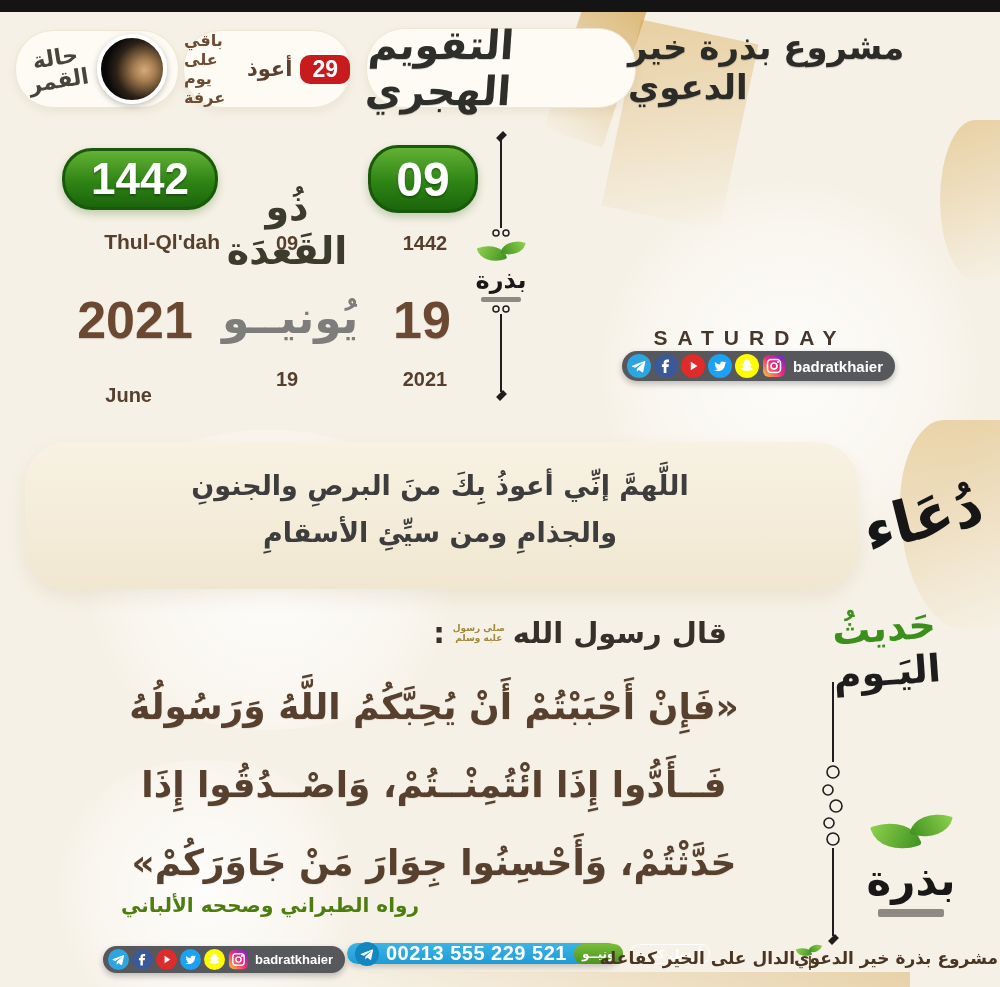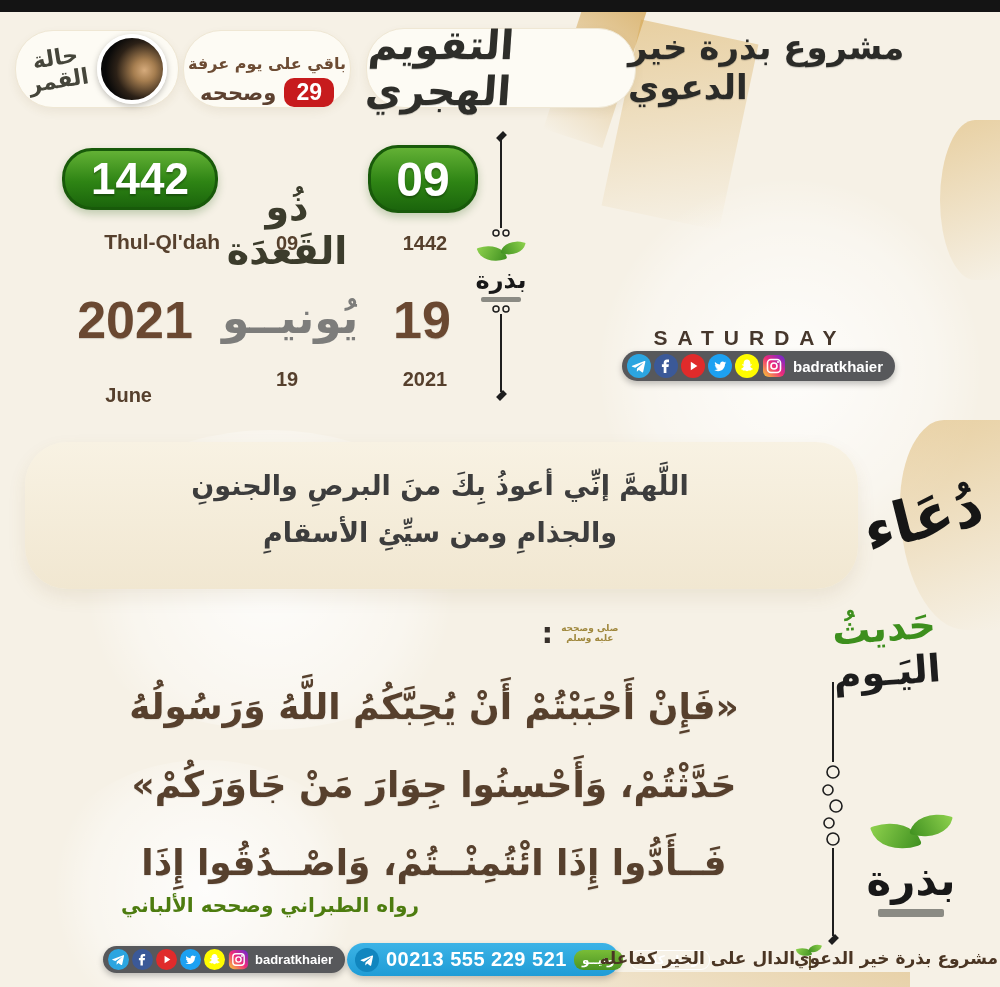--- a/index.html
+++ b/index.html
@@ -23,21 +23,21 @@
     display:flex; align-items:center; justify-content:center;
   }
   
   .moon-label{transform:rotate(-9deg); text-align:center; line-height:23px;
     font-size:22px; font-weight:700; color:#45453a; letter-spacing:1px;}
   .moon{
     width:62px; height:62px; border-radius:50%;
     background:radial-gradient(circle at 70% 52%, #d6ab7c 0%, #a67e50 20%, #2c2117 52%, #090909 72%);
     border:4px solid #fff; box-shadow:0 2px 6px rgba(0,0,0,.25); margin-left:10px;
   }
-  .arafah{flex-direction:column; gap:5px;justify-content:flex-end;}
+  .arafah{flex-direction:row; gap:5px;}
   .arafah-line1{font-size:16px; font-weight:700; color:#6d4c34;}
   .arafah-row{display:flex; align-items:center; gap:8px; direction:rtl;}
   .badge-red{background:#c71b1d; color:#fff; font-weight:700; font-size:23px;
     border-radius:10px; padding:1px 12px; font-family:"Liberation Sans",sans-serif;}
   .arafah-unit{font-size:21px; font-weight:700; color:#5d4130;}
   .calli{font-weight:700; color:#2e2e2a; text-shadow:0 1px 0 rgba(0,0,0,.15);}
   .hijri-title{font-size:40px; transform:skewX(-4deg);}
   .brand{position:absolute; left:628px; top:24px; width:362px; height:86px;
     display:flex; align-items:center; justify-content:center;
     font-size:34px; font-weight:700; color:#2b2b28; text-shadow:0 1px 1px rgba(0,0,0,.2);}
@@ -114,21 +114,21 @@
   .salawat{display:inline-flex; flex-direction:column; align-items:center;
     font-size:9px; line-height:10px; color:#a0883e; font-weight:700;}
   .hadith-body{position:absolute; left:50px; top:668px; width:768px; direction:rtl;
     text-align:center; font-size:36px; font-weight:700; color:#57402d; line-height:78px;
     text-shadow:0 1px 1px rgba(0,0,0,.08);}
   .hadith-attr{position:absolute; left:120px; top:893px; width:300px; direction:rtl;
     text-align:center; font-size:20px; font-weight:700; color:#4d7c0f;}
 
   
   .blue-pill{
-    position:absolute; left:347px; top:943px; height:33px; width:272px;
+    position:absolute; left:347px; top:943px; height:21px; width:272px;
     background:linear-gradient(180deg,#3cb3e6,#1f9cd6); border-radius:17px;
     display:flex; align-items:center; gap:7px; padding:0 8px; box-sizing:border-box;
     box-shadow:0 3px 6px rgba(0,0,0,.2);
   }
   .tg-circle{width:24px;height:24px;border-radius:50%;background:#1186bf;
     display:flex;align-items:center;justify-content:center;flex:0 0 auto;}
   .phone{font-family:"Liberation Sans",sans-serif; font-size:20px; font-weight:700;
     color:#fff; letter-spacing:.5px; white-space:nowrap;}
   .badge-sub{background:linear-gradient(180deg,#79bd37,#4b9322); color:#fff;
     font-size:12px; font-weight:700; border-radius:9px; padding:3px 8px; white-space:nowrap;}
@@ -161,21 +161,21 @@
       <div>حالة</div>
       <div>القمر</div>
     </div>
     <div class="moon"></div>
   </div>
 
   <div class="pill arafah" style="left:183px;top:30px;width:166px;height:76px;">
     <div class="arafah-line1">باقي على يوم عرفة</div>
     <div class="arafah-row">
       <span class="badge-red">29</span>
-      <span class="arafah-unit">وصححه</span>
+      <span class="arafah-unit">أعوذ</span>
     </div>
   </div>
 
   <div class="pill" style="left:366px;top:28px;width:268px;height:78px;">
     <div class="calli hijri-title">التقويم الهجري</div>
   </div>
 
   <div class="brand calli">مشروع بذرة خير الدعوي</div>
 
   <div class="badge-green" style="left:62px;top:148px;width:150px;height:56px;font-size:44px;">1442</div>
@@ -262,31 +262,32 @@
     <div>والجذامِ ومن سيِّئِ الأسقامِ</div>
   </div>
   <div class="dua-head">دُعَاء</div>
 
   <div class="hadith-head">
     <span class="g">حَديثُ</span>
     <span class="b">اليَـوم</span>
   </div>
 
   <div class="hadith-intro">
+    <span>قال رسول الله</span>
     <span class="salawat">
-      <span>صلى وصححه</span>
+      <span>صلى رسول</span>
       <span>عليه وسلم</span>
     </span>
     <span>:</span>
   </div>
 
   <div class="hadith-body">
     <div>«فَإِنْ أَحْبَبْتُمْ أَنْ يُحِبَّكُمُ اللَّهُ وَرَسُولُهُ</div>
+    <div>فَــأَدُّوا إِذَا ائْتُمِنْــتُمْ، وَاصْــدُقُوا إِذَا</div>
     <div>حَدَّثْتُمْ، وَأَحْسِنُوا جِوَارَ مَنْ جَاوَرَكُمْ»</div>
-    <div>فَــأَدُّوا إِذَا ائْتُمِنْــتُمْ، وَاصْــدُقُوا إِذَا</div>
   </div>
 
   <div class="hadith-attr">رواه الطبراني وصححه الألباني</div>
 
   <div class="orn" style="left:818px;top:682px;width:30px;height:262px;">
     <span class="seg" style="height:80px;"></span>
     <svg width="26" height="86" viewBox="0 0 26 86">
       <circle cx="13" cy="10" r="6" fill="none" stroke="#1e1e1e" stroke-width="1.6"></circle>
       <circle cx="8" cy="28" r="5" fill="none" stroke="#1e1e1e" stroke-width="1.6"></circle>
       <circle cx="16" cy="44" r="6" fill="none" stroke="#1e1e1e" stroke-width="1.6"></circle>

